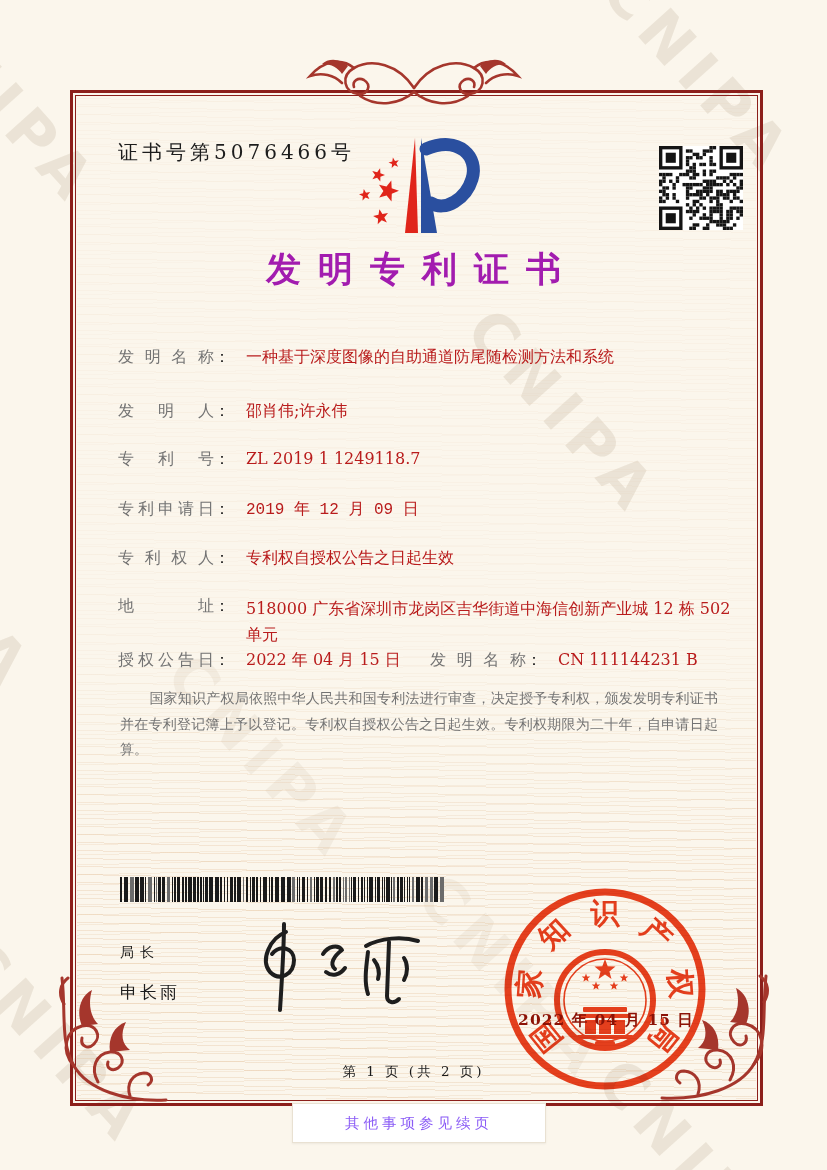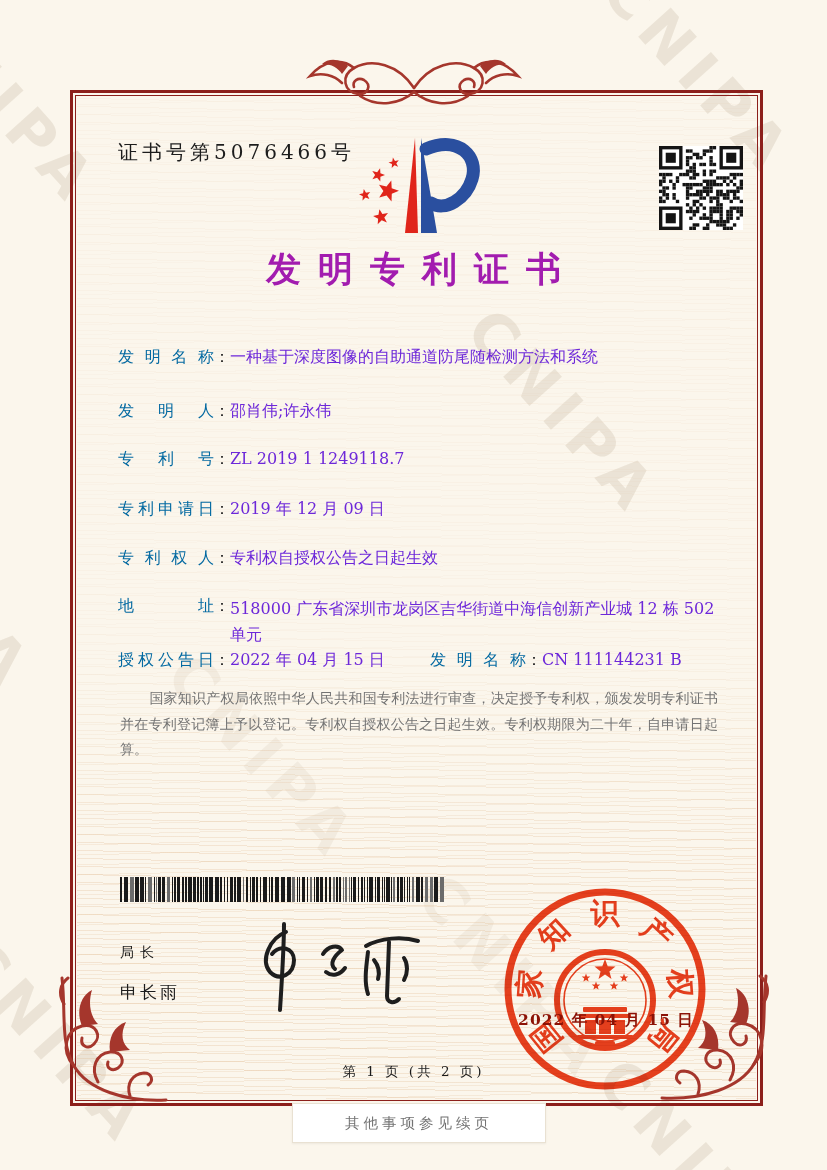--- a/index.html
+++ b/index.html
@@ -22,43 +22,43 @@
      mask-image:linear-gradient(180deg,rgba(0,0,0,.25) 0 55%,rgba(0,0,0,.95) 75%,rgba(0,0,0,1));}
   
   #cert-no{left:118px;top:139px;font-size:20px;letter-spacing:4px;}
   #logo{left:331px;top:133px;}
   #qr{left:659px;top:146px;}
   #title{left:70px;top:246px;width:687px;text-align:center;font-size:35px;font-weight:700;
          letter-spacing:17px;text-indent:17px;color:#a21caf;}
   
   .frow{position:absolute;left:118px;font-size:16px;white-space:nowrap;}
   .flabel{display:inline-block;width:96px;text-align:justify;text-align-last:justify;
-          vertical-align:top;color:#0369a1;}
+          vertical-align:top;color:#737373;}
   .fcolon{display:inline-block;vertical-align:top;}
-  .fvalue{display:inline-block;margin-left:0;vertical-align:top;color:#6d28d9;}
+  .fvalue{display:inline-block;margin-left:16px;vertical-align:top;color:#b91c1c;}
   .fvalue.wrap{white-space:normal;width:492px;line-height:26px;}
   
   #paras{left:120px;top:686px;width:598px;font-size:14px;line-height:25.5px;
          text-align:justify;color:#737373;}
   #paras p{margin:0 0 7px 0;text-indent:2.1em;}
   
   #barcode{left:118px;top:877px;}
   
   #director-label{left:120px;top:944px;font-size:14px;letter-spacing:6px;}
   #director-name{left:120px;top:981px;font-size:17px;letter-spacing:3px;}
   #signature{left:226px;top:918px;}
   
   #seal{left:499px;top:883px;width:212px;height:212px;opacity:.94;mix-blend-mode:multiply;}
   #seal-date{left:514px;top:1010px;width:184px;text-align:center;font-size:15.5px;
              letter-spacing:1px;color:#8c1206;font-weight:600;}
   
   #page-info{left:70px;top:1063px;width:687px;text-align:center;font-size:13.5px;letter-spacing:3px;}
   #footer-note{left:292px;top:1103px;width:252px;height:38px;background:#ffffff;
                border:1px solid #e9e1d2;box-shadow:0 1px 2px rgba(0,0,0,.06);
-               text-align:center;line-height:38px;font-size:14.5px;letter-spacing:4px;color:#737373;}
+               text-align:center;line-height:38px;font-size:14.5px;letter-spacing:4px;color:#8b5cf6;}
   svg{display:block;}
 </style>
 </head>
 <body>
 
 <div id="watermarks">
     <span class="wm" style="left: -55px; top: -15px;">CNIPA</span>
     <span class="wm" style="left: 640px; top: -45px;">CNIPA</span>
     <span class="wm" style="left: 505px; top: 295px;">CNIPA</span>
     <span class="wm" style="left: -120px; top: 470px;">CNIPA</span>
@@ -355,21 +355,21 @@
 
 <div class="frow" style="top:347px;">
   <span class="flabel">发明名称</span><span class="fcolon">：</span><span class="fvalue">一种基于深度图像的自助通道防尾随检测方法和系统</span>
 </div>
 <div class="frow" style="top:401px;">
   <span class="flabel">发明人</span><span class="fcolon">：</span><span class="fvalue">邵肖伟;许永伟</span>
 </div>
 <div class="frow" style="top:449px;">
   <span class="flabel">专利号</span><span class="fcolon">：</span><span class="fvalue">ZL 2019 1 1249118.7</span>
 </div>
-<div class="frow" style="top:499px;">
+<div class="frow" style="top:499px;font-family:Liberation Mono, monospace;">
   <span class="flabel">专利申请日</span><span class="fcolon">：</span><span class="fvalue">2019 年 12 月 09 日</span>
 </div>
 <div class="frow" style="top:548px;">
   <span class="flabel">专利权人</span><span class="fcolon">：</span><span class="fvalue">专利权自授权公告之日起生效</span>
 </div>
 <div class="frow" style="top:596px;">
   <span class="flabel">地址</span><span class="fcolon">：</span><span class="fvalue wrap">518000 广东省深圳市龙岗区吉华街道中海信创新产业城 12 栋 502 单元</span>
 </div>
 <div class="frow" style="top:650px;">
   <span class="flabel">授权公告日</span><span class="fcolon">：</span><span class="fvalue">2022 年 04 月 15 日</span>

